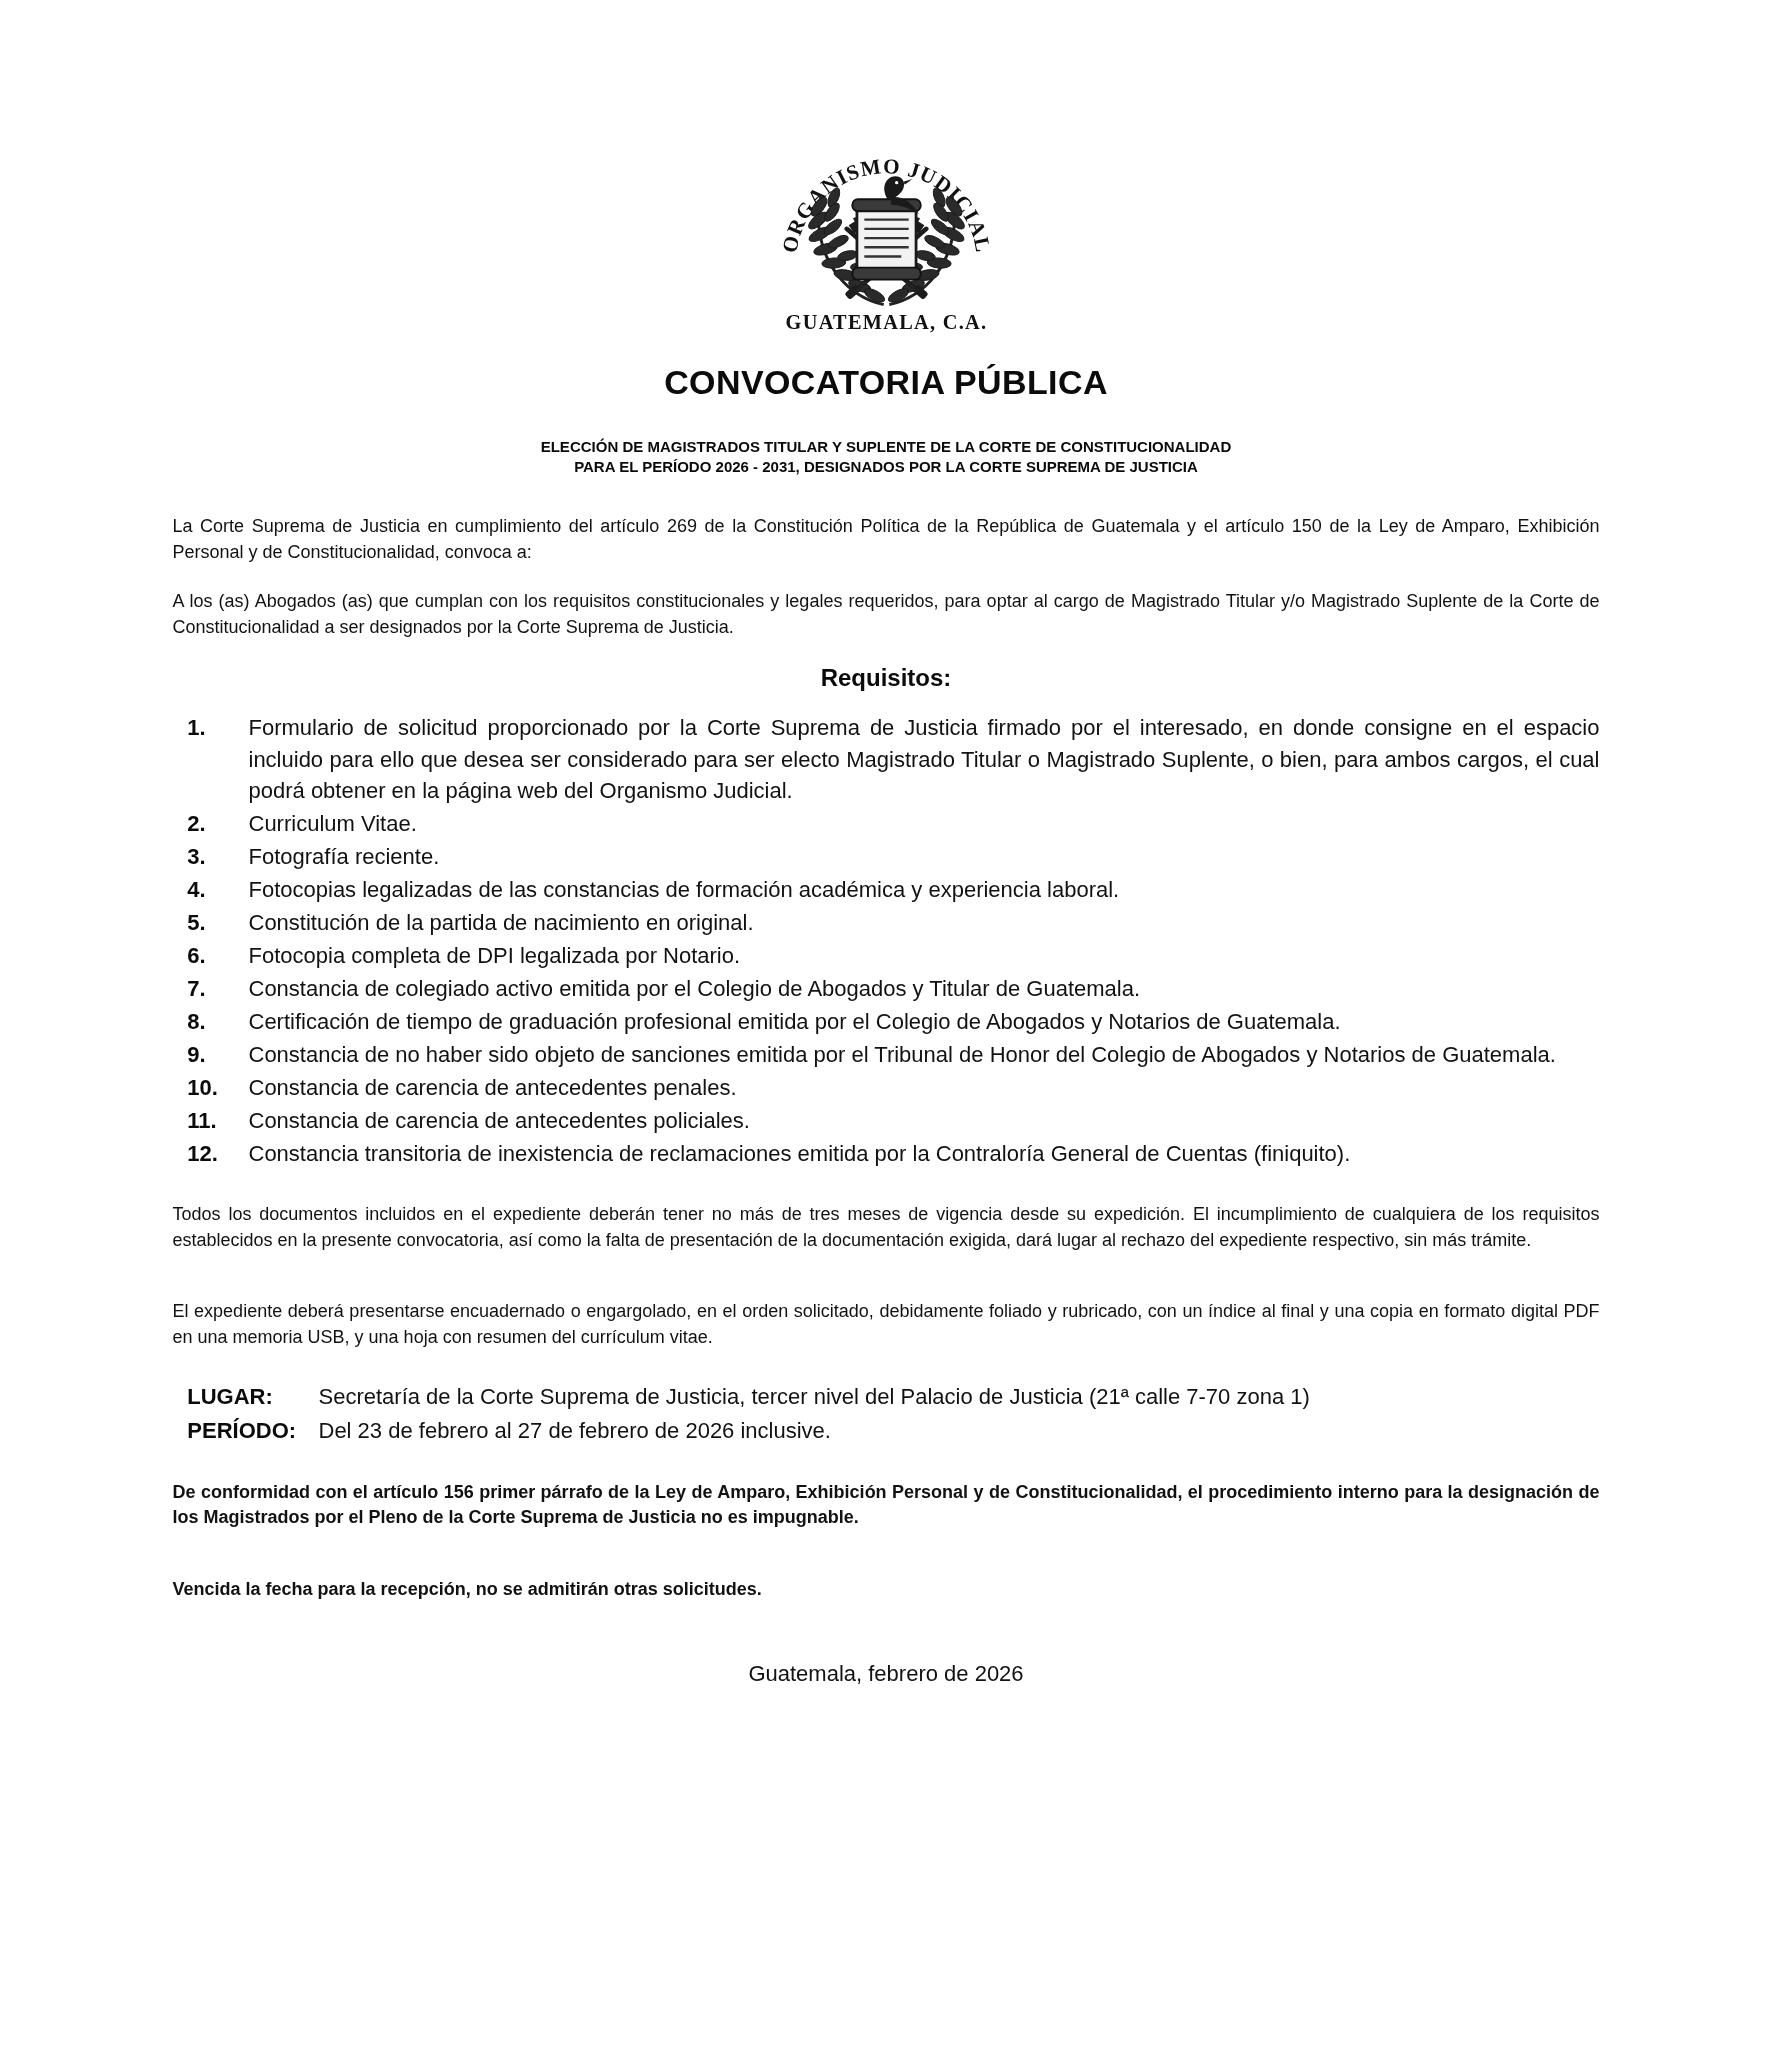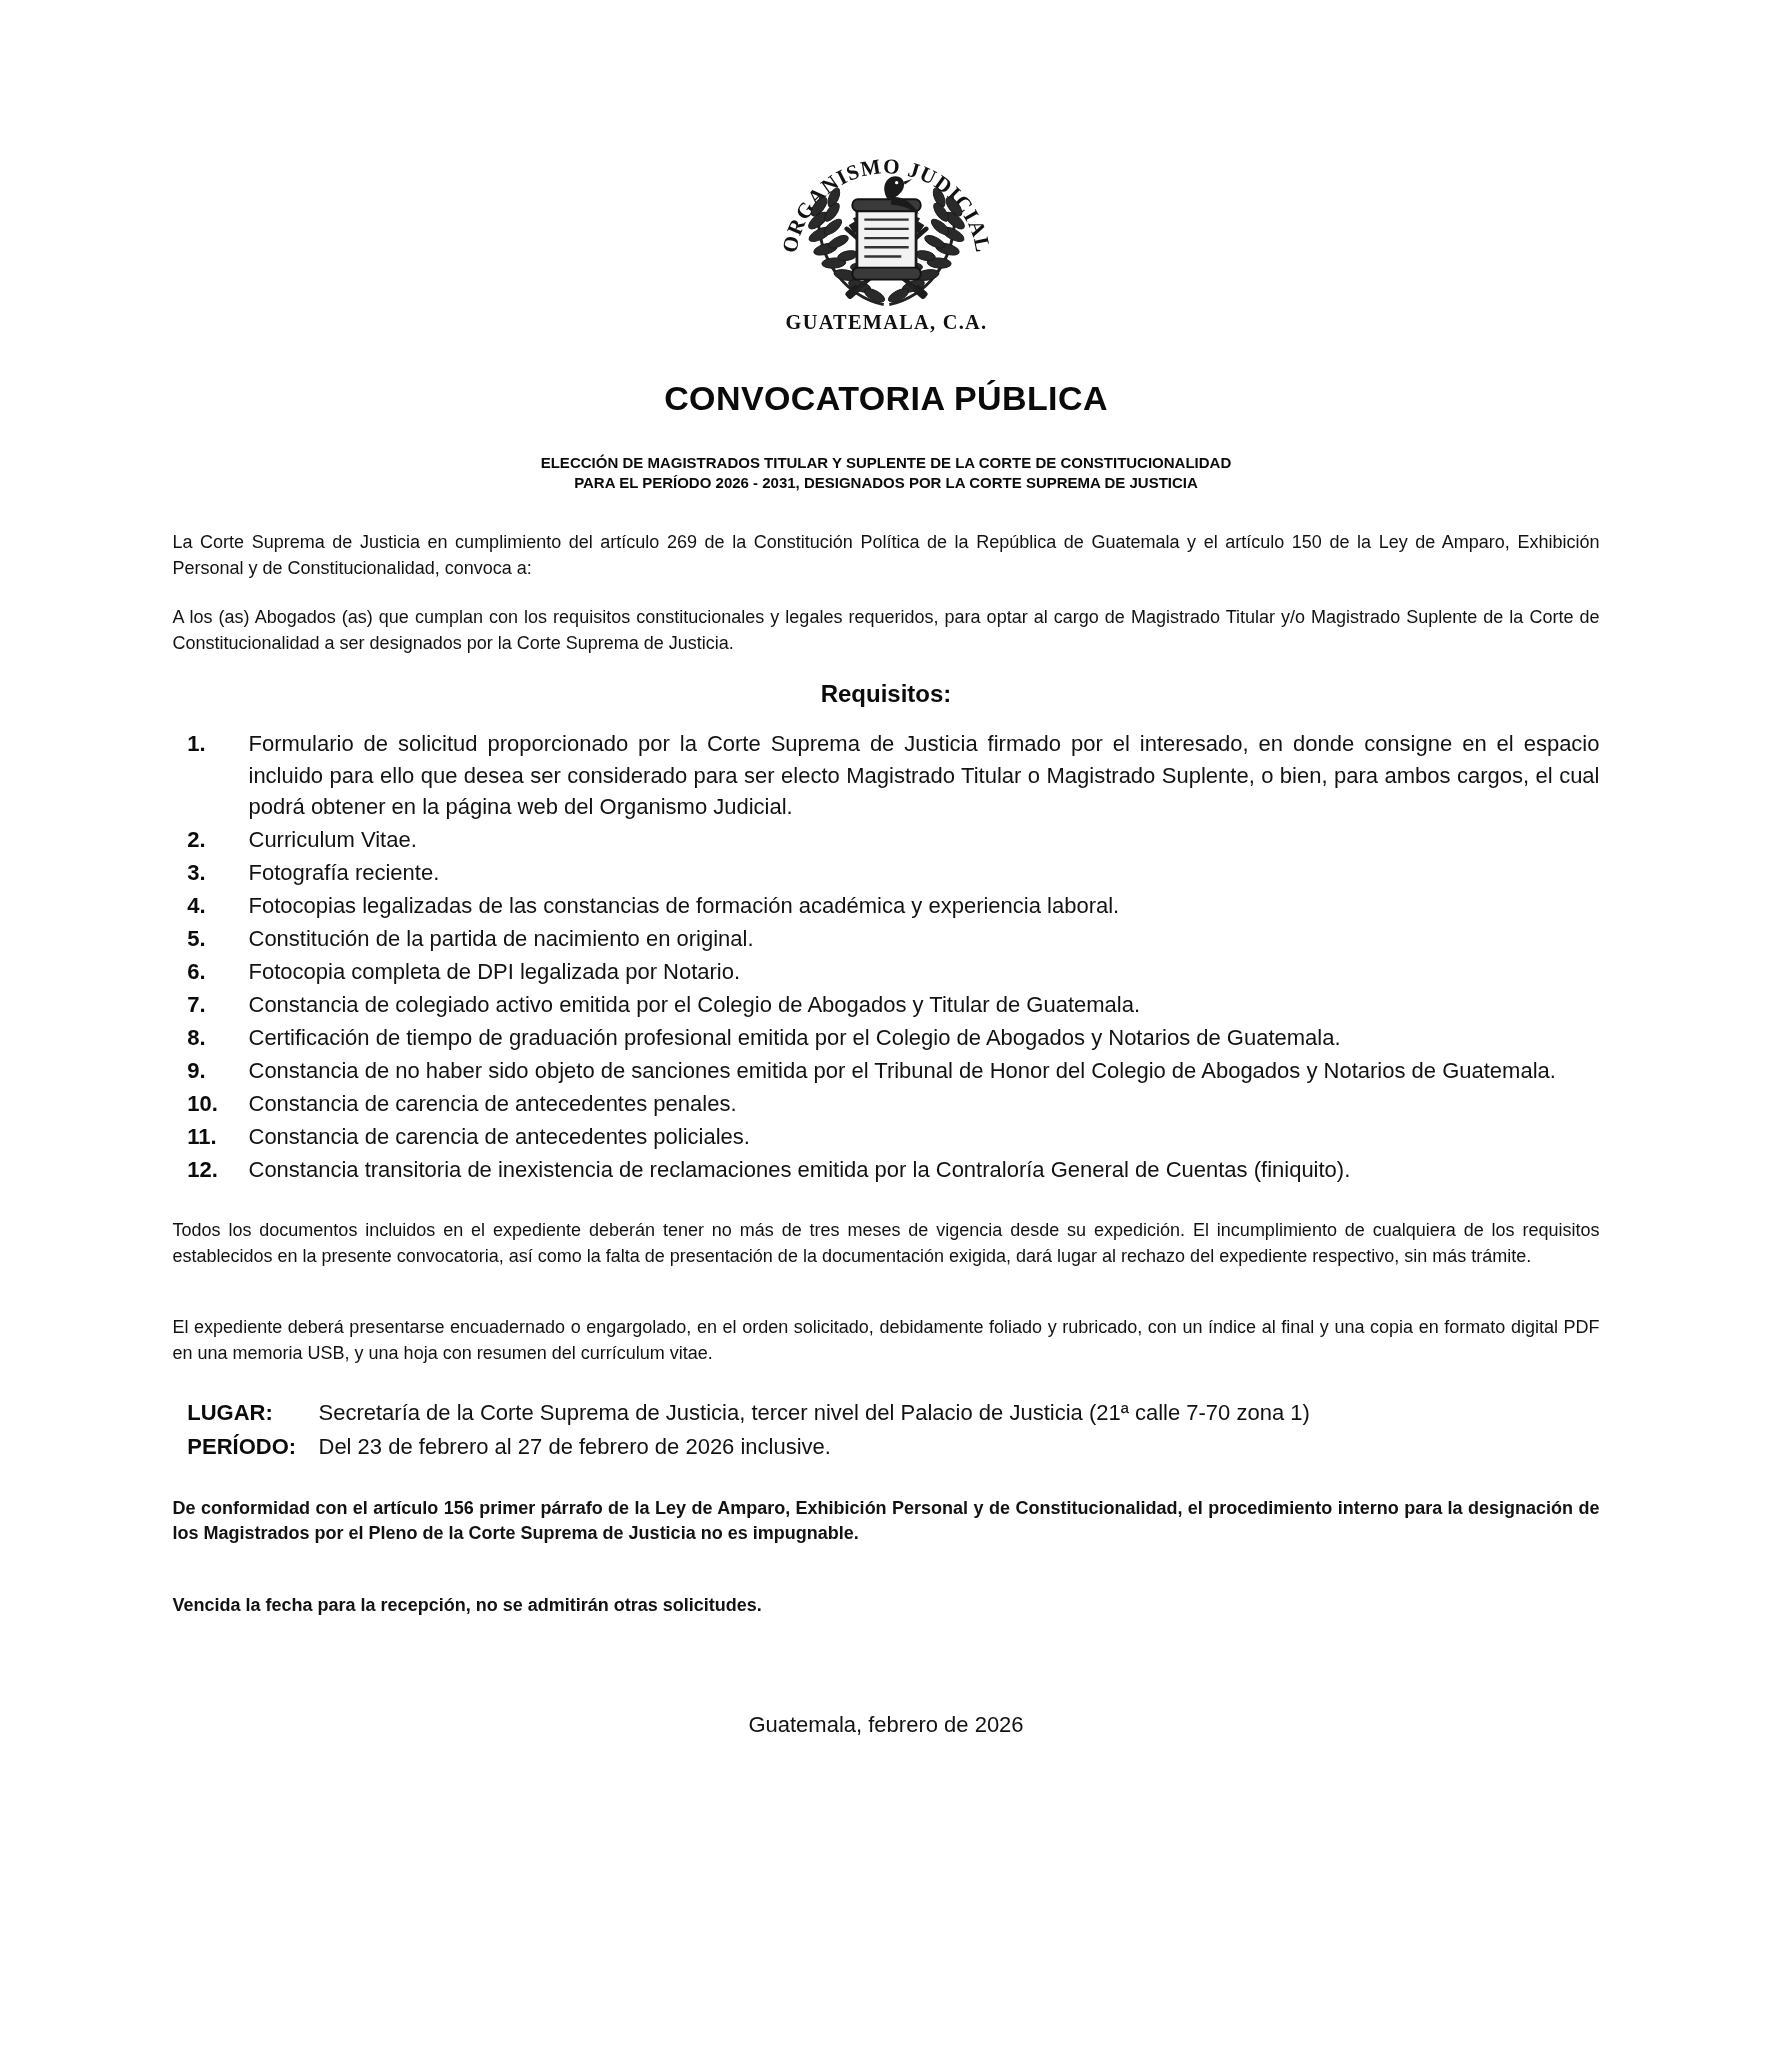--- a/index.html
+++ b/index.html
@@ -37,21 +37,21 @@
     height: 208px;
     display: block;
   }
 
   
   .doc-title {
     text-align: center;
     font-size: 34px;
     font-weight: bold;
     letter-spacing: 0.4px;
-    margin: 42px 0 0 0;
+    margin: 26px 0 0 0;
     color: #0b0b0b;
   }
   .doc-subtitle {
     text-align: center;
     font-size: 15px;
     font-weight: bold;
     line-height: 1.34;
     margin: 35px auto 0 auto;
     max-width: 1320px;
     color: #0b0b0b;
@@ -136,21 +136,21 @@
     flex: 1 1 auto;
     color: #121212;
   }
 
   .gap-lg { height: 31px; }
   .gap-md { height: 22px; }
 
   .footer-line {
     text-align: center;
     font-size: 22px;
-    margin-top: 94px;
+    margin-top: 59px;
     color: #121212;
   }
 </style>
 </head>
 <body>
 
 <div class="page">
 
   <div class="emblem-wrap">
     <svg class="emblem" viewBox="0 0 250 225" aria-hidden="true">

